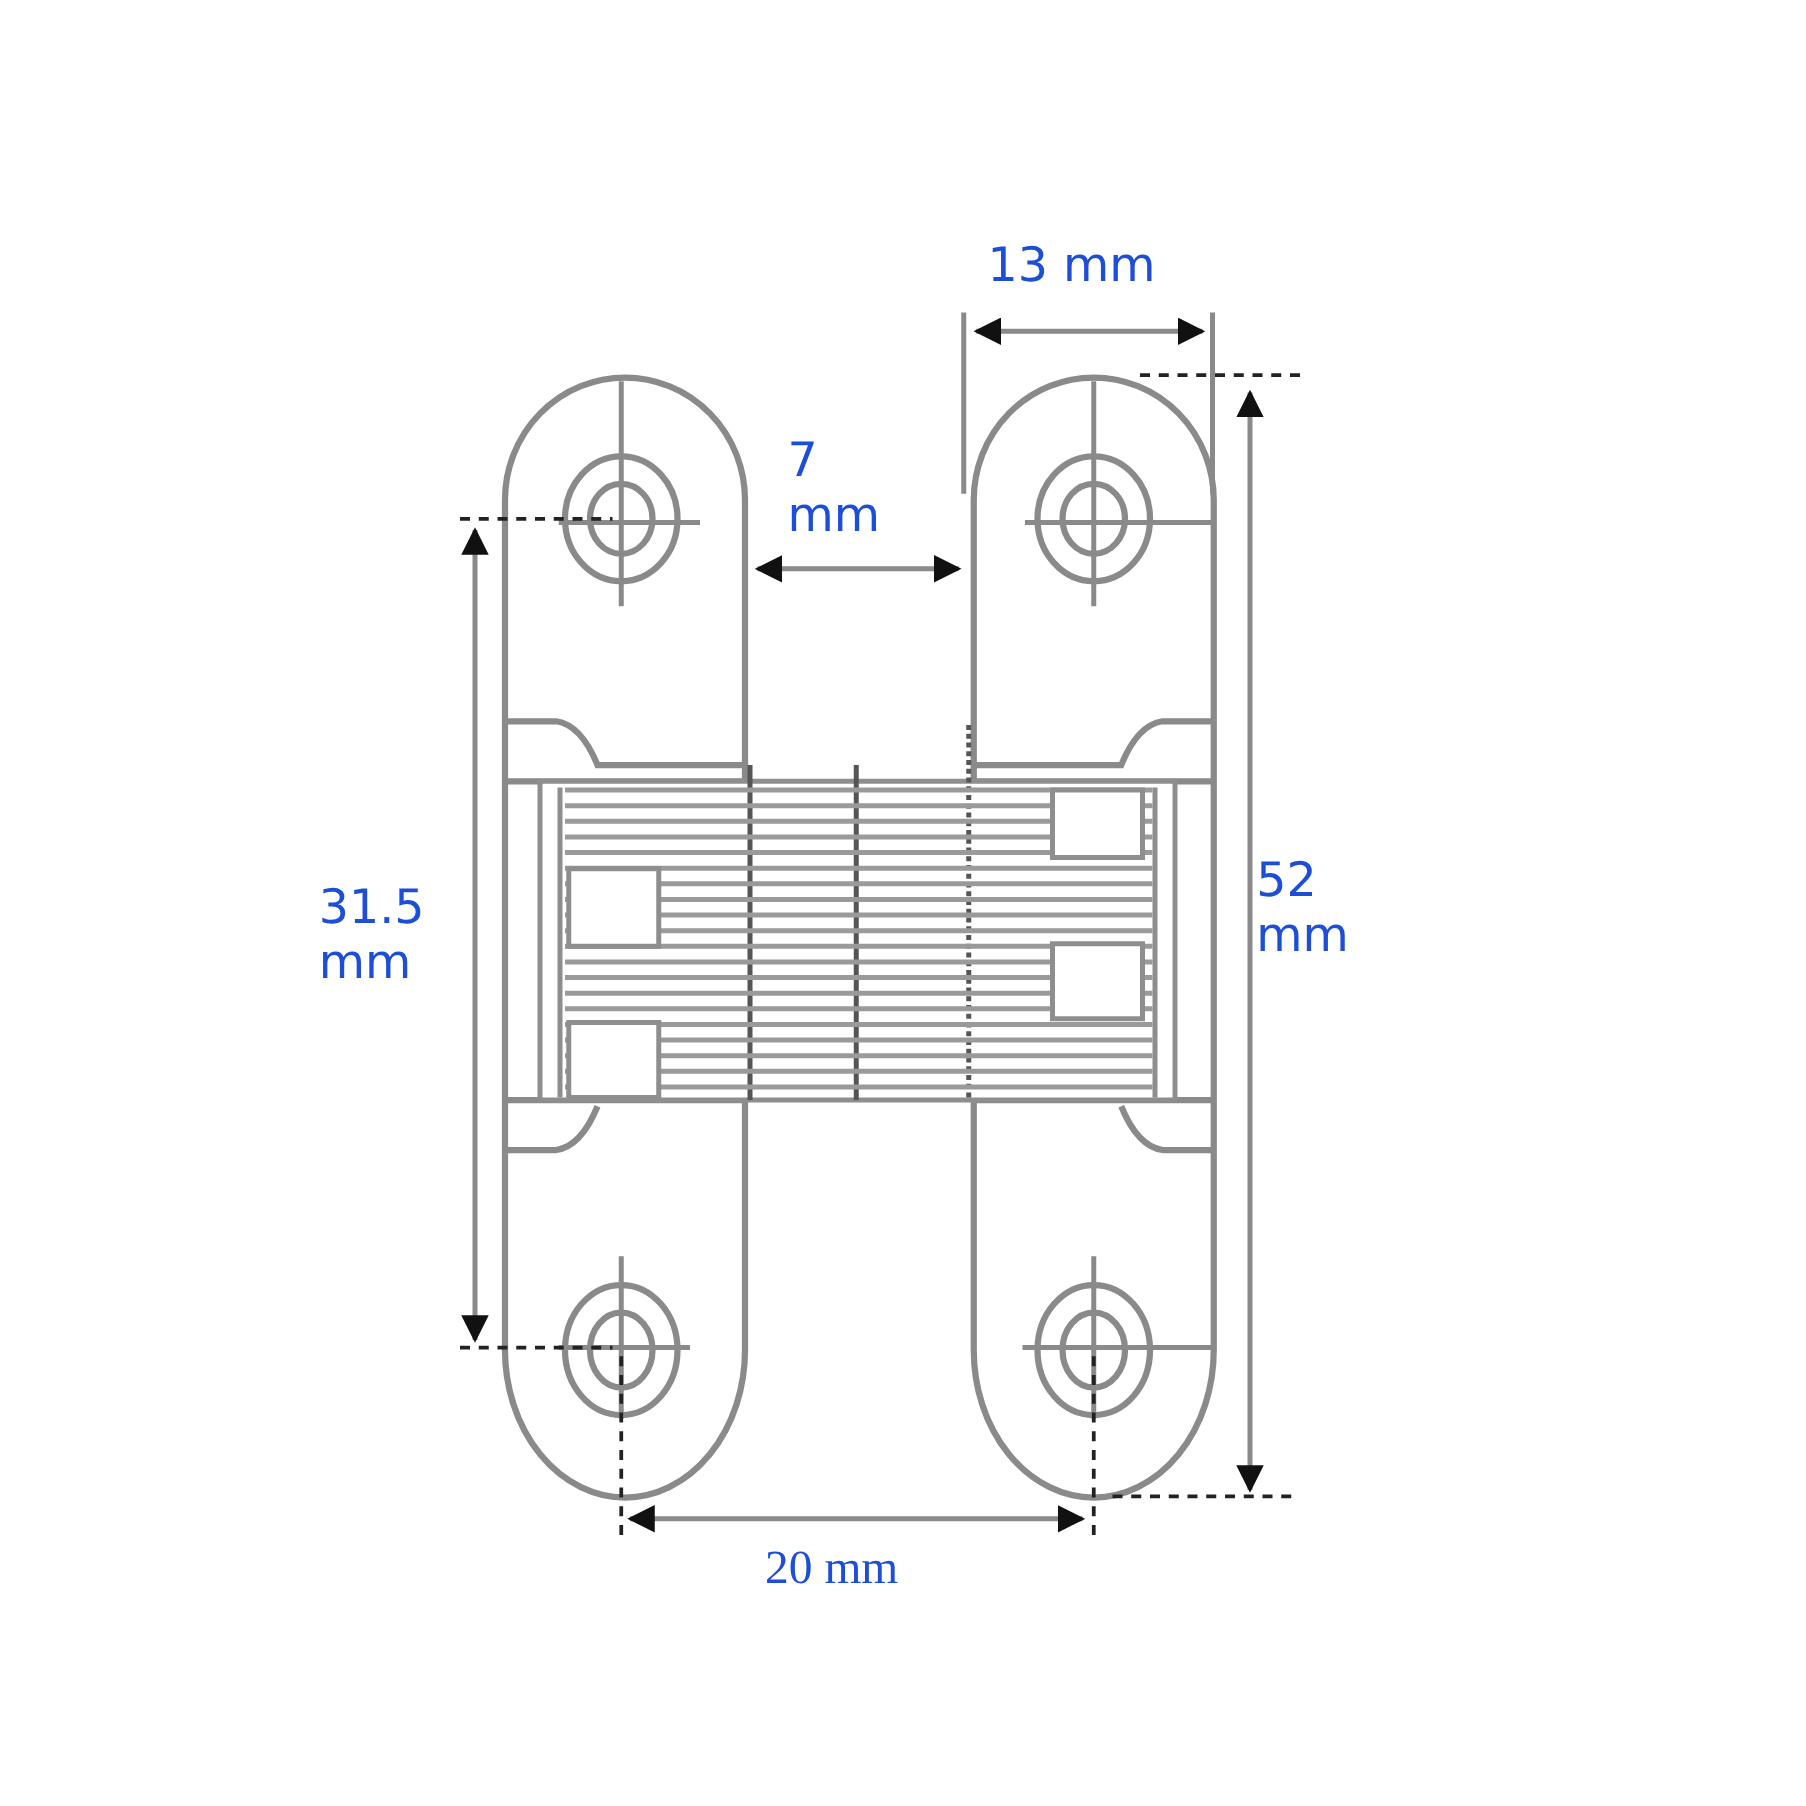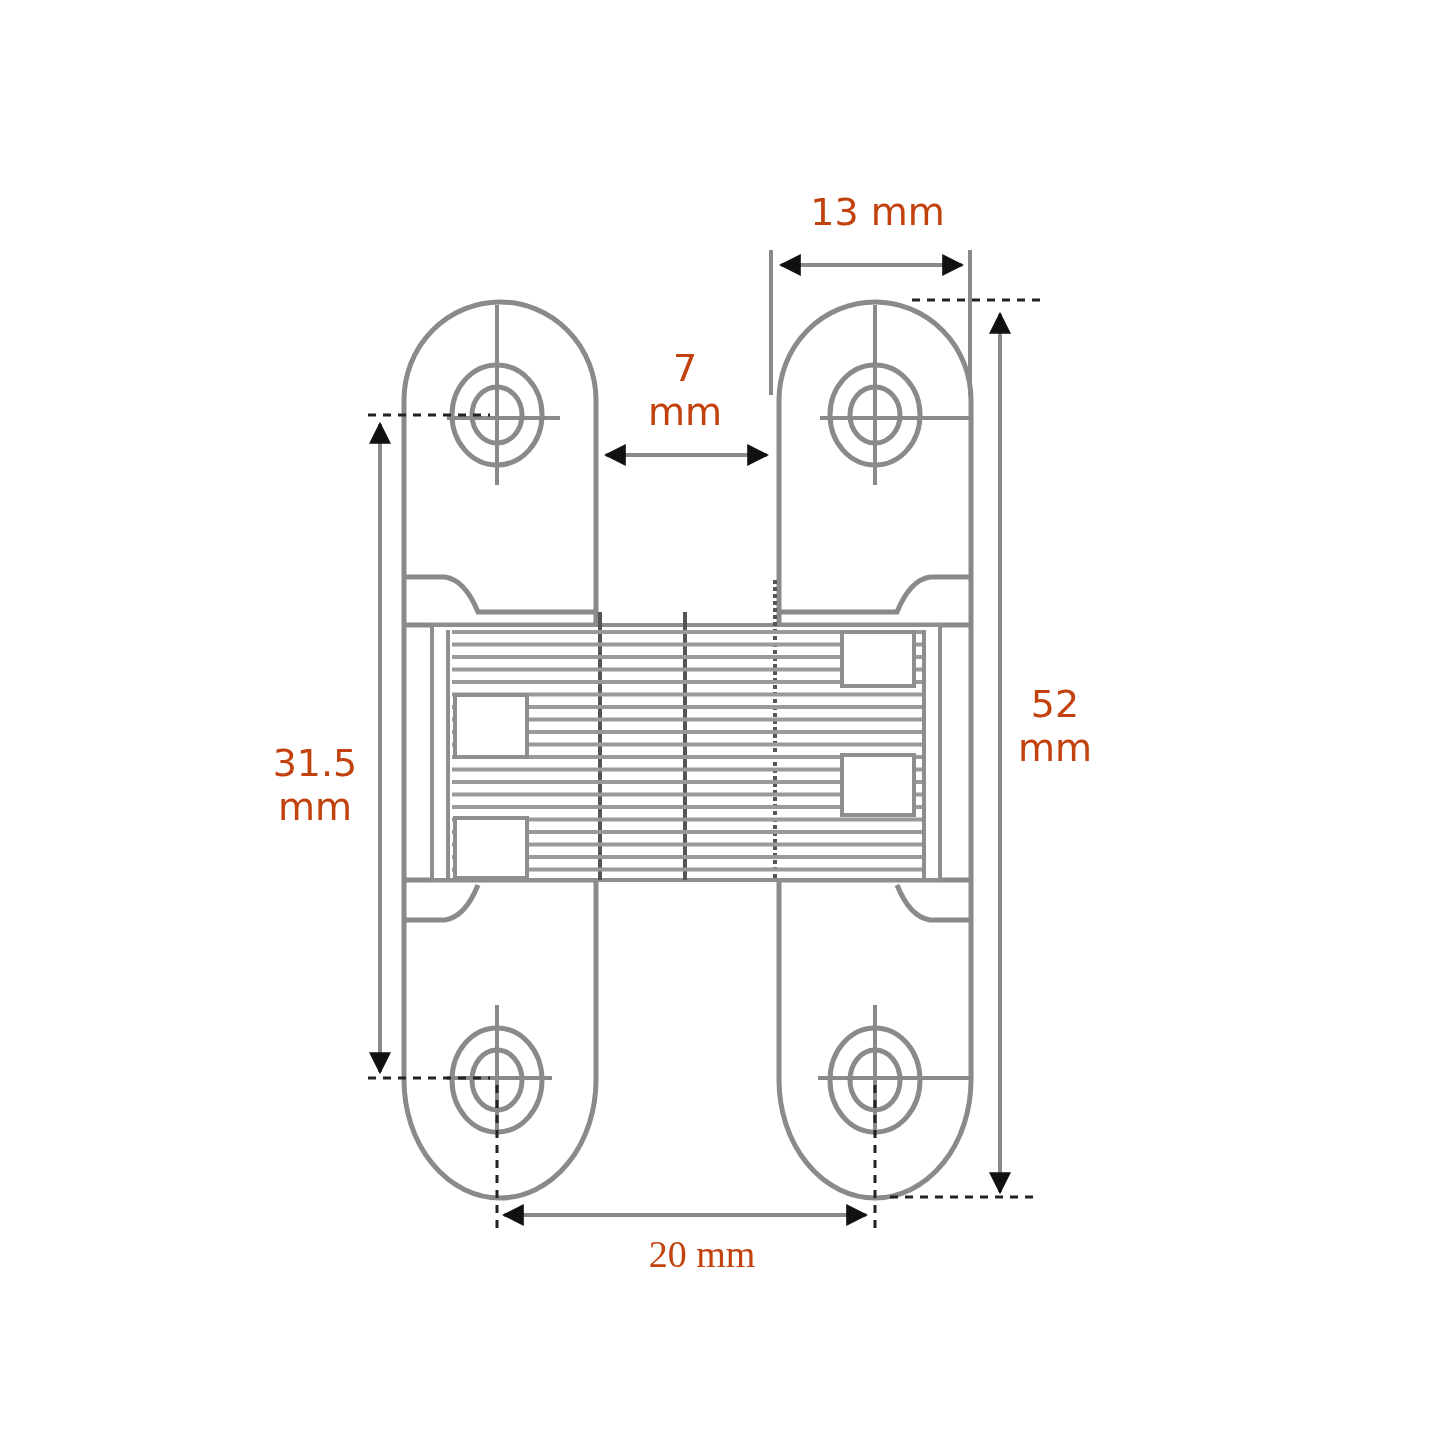--- a/index.html
+++ b/index.html
@@ -1,24 +1,24 @@
 <!DOCTYPE html>
 <html><head>
   <meta charset="utf-8">
   <style>
     html, body { margin: 0; padding: 0; background: #ffffff; }
     body { width: 1445px; height: 1445px; position: relative; overflow: hidden; }
     .canvas { position: absolute; left: 0; top: 0; width: 1445px; height: 1445px; }
     .lbl {
       position: absolute;
       font-family: "DejaVu Sans", sans-serif;
-      color: #c2410c;
+      color: #1d4ed8;
       font-size: 38px;
       line-height: 44px;
-      text-align: center;
+      text-align: left;
       white-space: nowrap;
     }
     .lbl span { display: block; }
   </style>
 </head>
 <body>
 
 <svg class="canvas" viewBox="0 0 1445 1445" xmlns="http://www.w3.org/2000/svg">
   <defs>
     <marker id="ah" viewBox="0 0 10 10" refX="9" refY="5" markerWidth="22" markerHeight="22" markerUnits="userSpaceOnUse" orient="auto-start-reverse">
@@ -130,21 +130,21 @@
   </g>
 </svg>
 
 <div class="lbl" style="left:790px; top:190px; width:175px;">
   <span>13 mm</span>
 </div>
 <div class="lbl" style="left:630px; top:346px; width:110px;">
   <span>7</span>
   <span>mm</span>
 </div>
-<div class="lbl" style="left:255px; top:741px; width:120px;">
+<div class="lbl" style="left:255px; top:703px; width:120px;">
   <span>31.5</span>
   <span>mm</span>
 </div>
 <div class="lbl" style="left:1005px; top:682px; width:100px;">
   <span>52</span>
   <span>mm</span>
 </div>
 <div class="lbl" style="left:612px; top:1232px; width:180px;font-family:Liberation Serif, serif;">
   <span>20 mm</span>
 </div>

